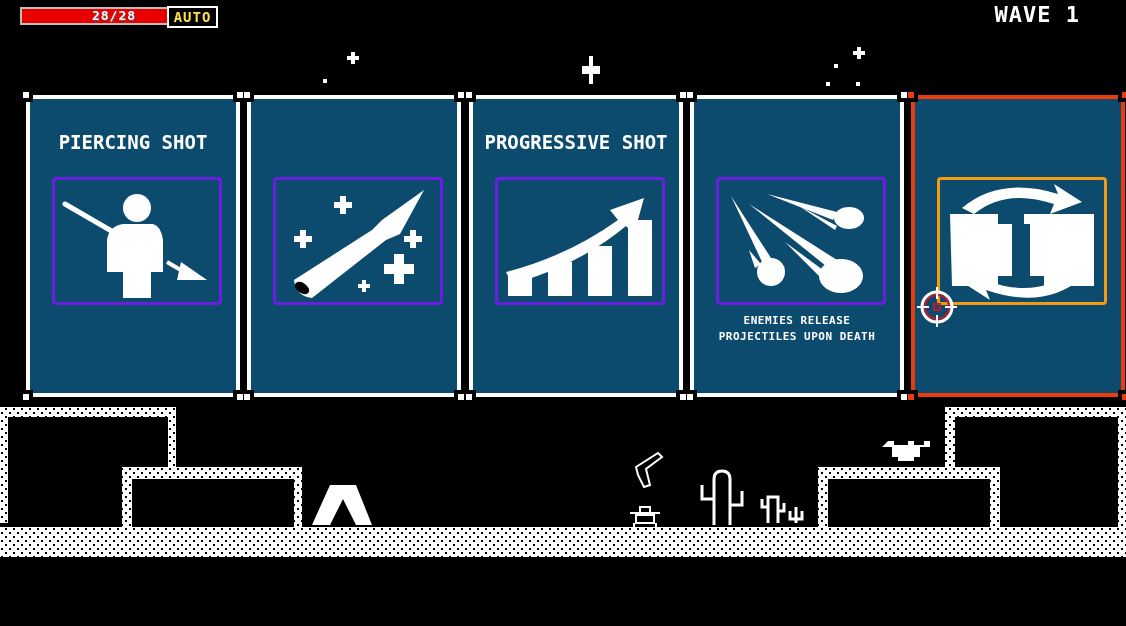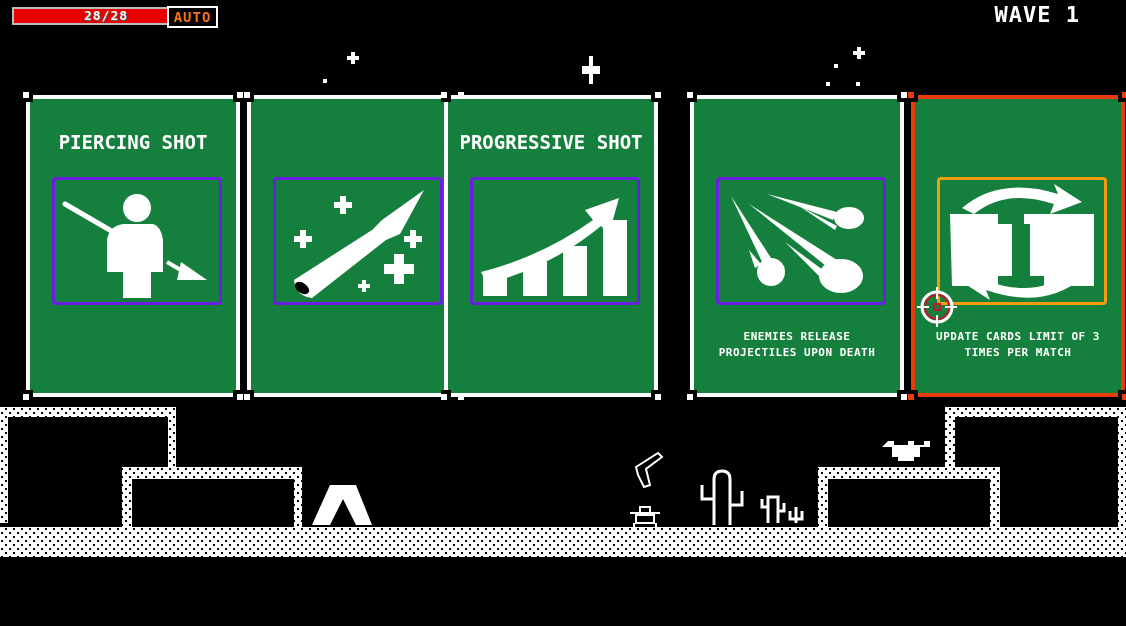--- a/index.html
+++ b/index.html
@@ -1,38 +1,38 @@
 <!DOCTYPE html>
 <html><head>
 <meta charset="utf-8">
 <style>
   html,body{margin:0;padding:0;background:#000;}
   body{width:1126px;height:626px;position:relative;overflow:hidden;font-family:"DejaVu Sans Mono","Liberation Mono",monospace;color:#fff;}
   .px{font-family:"DejaVu Sans Mono","Liberation Mono",monospace;font-weight:bold;text-transform:uppercase;}
 
   
-  .hp-bar{position:absolute;left:12px;top:7px;width:188px;height:18px;background:#e80000;border:2px solid #bdbdbd;box-sizing:border-box;}
+  .hp-bar{position:absolute;left:20px;top:7px;width:188px;height:18px;background:#e80000;border:2px solid #bdbdbd;box-sizing:border-box;}
   .hp-text{position:absolute;left:0;right:0;top:0;text-align:center;font-size:13px;line-height:14px;color:#fff;letter-spacing:1px;text-shadow:1px 1px 0 #555;}
-  .auto-btn{position:absolute;left:167px;top:6px;width:51px;height:22px;border:2px solid #fff;box-sizing:border-box;background:#000;color:#f97316;font-size:14px;line-height:18px;text-align:center;letter-spacing:1px;cursor:pointer;}
+  .auto-btn{position:absolute;left:167px;top:6px;width:51px;height:22px;border:2px solid #fff;box-sizing:border-box;background:#000;color:#fde047;font-size:14px;line-height:18px;text-align:center;letter-spacing:1px;cursor:pointer;}
   .wave{position:absolute;right:46px;top:2px;font-size:22px;letter-spacing:1px;}
 
   
   .star{position:absolute;background:#fff;}
   .star.plus{width:12px;height:12px;background:none;}
   .star.plus::before,.star.plus::after{content:"";position:absolute;background:#fff;}
   .star.plus::before{left:4px;top:0;width:4px;height:12px;}
   .star.plus::after{left:0;top:4px;width:12px;height:4px;}
   .star.big{width:18px;height:28px;background:none;}
   .star.big::before,.star.big::after{content:"";position:absolute;background:#fff;}
   .star.big::before{left:7px;top:0;width:4px;height:28px;}
   .star.big::after{left:0;top:10px;width:18px;height:8px;}
   .star.dot{width:4px;height:4px;}
 
   
-  .card{position:absolute;top:95px;width:214px;height:302px;box-sizing:border-box;background:#15803d;border:4px solid #fff;cursor:pointer;}
+  .card{position:absolute;top:95px;width:214px;height:302px;box-sizing:border-box;background:#0c4a6e;border:4px solid #fff;cursor:pointer;}
   .card.selected{border-color:#e83c0a;}
   .corner{position:absolute;width:10px;height:10px;background:#000;}
   .corner::before{content:"";position:absolute;width:6px;height:6px;background:#fff;}
   .card.selected .corner::before{background:#e83c0a;}
   .corner.tl{left:-7px;top:-7px;} .corner.tl::before{left:0;top:0;}
   .corner.tr{right:-7px;top:-7px;} .corner.tr::before{right:0;top:0;}
   .corner.bl{left:-7px;bottom:-7px;} .corner.bl::before{left:0;bottom:0;}
   .corner.br{right:-7px;bottom:-7px;} .corner.br::before{right:0;bottom:0;}
   .card-title{position:absolute;left:0;right:0;top:32px;text-align:center;font-size:19px;letter-spacing:0px;}
   .card-art{position:absolute;left:22px;top:78px;width:170px;height:128px;border:3px solid #6a1fe0;box-sizing:border-box;border-radius:4px;}
@@ -137,21 +137,21 @@
       <ellipse cx="26" cy="108" rx="8" ry="5" fill="#000" transform="rotate(35 26 108)"></ellipse>
       <path d="M58 22 h6 v-6 h6 v6 h6 v6 h-6 v6 h-6 v-6 h-6 z" fill="#fff"></path>
       <path d="M18 56 h6 v-6 h6 v6 h6 v6 h-6 v6 h-6 v-6 h-6 z" fill="#fff"></path>
       <path d="M128 56 h6 v-6 h6 v6 h6 v6 h-6 v6 h-6 v-6 h-6 z" fill="#fff"></path>
       <path d="M108 84 h10 v-10 h10 v10 h10 v10 h-10 v10 h-10 v-10 h-10 z" fill="#fff"></path>
       <path d="M82 104 h4 v-4 h4 v4 h4 v4 h-4 v4 h-4 v-4 h-4 z" fill="#fff"></path>
     </svg>
   </div>
 </div>
 
-<div class="card" style="left:444px">
+<div class="card" style="left:469px">
   <span class="corner tl"></span>
   <span class="corner tr"></span>
   <span class="corner bl"></span>
   <span class="corner br"></span>
   <div class="card-title px">PROGRESSIVE SHOT</div>
   <div class="card-art">
     <svg viewBox="0 0 164 122">
       <rect x="10" y="94" width="24" height="22" fill="#fff"></rect>
       <rect x="50" y="82" width="24" height="34" fill="#fff"></rect>
       <rect x="90" y="66" width="24" height="50" fill="#fff"></rect>
@@ -172,37 +172,36 @@
       <path d="M30 70 L42 84 L36 88 Z" fill="#fff"></path>
       <circle cx="52" cy="92" r="14" fill="#fff"></circle>
       <path d="M30 24 L118 80 L112 90 Z" fill="#fff"></path>
       <path d="M66 62 L104 90 L100 96 Z" fill="#fff"></path>
       <ellipse cx="122" cy="96" rx="22" ry="17" fill="#fff"></ellipse>
       <path d="M48 14 L118 32 L114 40 Z" fill="#fff"></path>
       <path d="M80 26 L118 46 L116 50 Z" fill="#fff"></path>
       <ellipse cx="130" cy="38" rx="15" ry="11" fill="#fff"></ellipse>
     </svg>
   </div>
-  <div class="card-desc px" style="top:230px">ENEMIES RELEASE PROJECTILES UPON DEATH</div>
+  <div class="card-desc px" style="top:214px">ENEMIES RELEASE PROJECTILES UPON DEATH</div>
 </div>
 
 <div class="card selected" style="left:911px">
   <span class="corner tl"></span>
   <span class="corner tr"></span>
   <span class="corner bl"></span>
   <span class="corner br"></span>
   <div class="card-art">
     <svg viewBox="0 0 164 122">
       <path d="M10 34 H58 V44 H72 V96 H58 V106 H12 Z" fill="#fff"></path>
       <path d="M84 34 H154 V106 H104 V96 H90 V44 H84 Z" fill="#fff"></path>
       <path d="M22 28 Q60 -4 118 14 L114 4 L142 22 L110 34 L114 24 Q66 8 34 34 Z" fill="#fff"></path>
       <path d="M142 98 Q104 130 46 110 L50 120 L22 102 L54 92 L50 102 Q98 118 130 92 Z" fill="#fff"></path>
     </svg>
   </div>
-  <div class="card-desc px" style="top:230px">UPDATE CARDS LIMIT  OF 3 TIMES PER MATCH</div>
 </div>
 
 <svg class="crosshair" viewBox="0 0 40 40">
   <circle cx="20" cy="20" r="15" fill="none" stroke="#fff" stroke-width="3"></circle>
   <circle cx="20" cy="20" r="12" fill="none" stroke="#c0182c" stroke-width="2"></circle>
   <rect x="17" y="17" width="6" height="6" fill="none" stroke="#c0182c" stroke-width="2"></rect>
   <path d="M20 0 V12 M20 28 V40 M0 20 H12 M28 20 H40" stroke="#fff" stroke-width="2"></path>
 </svg>
 
 </body></html>

